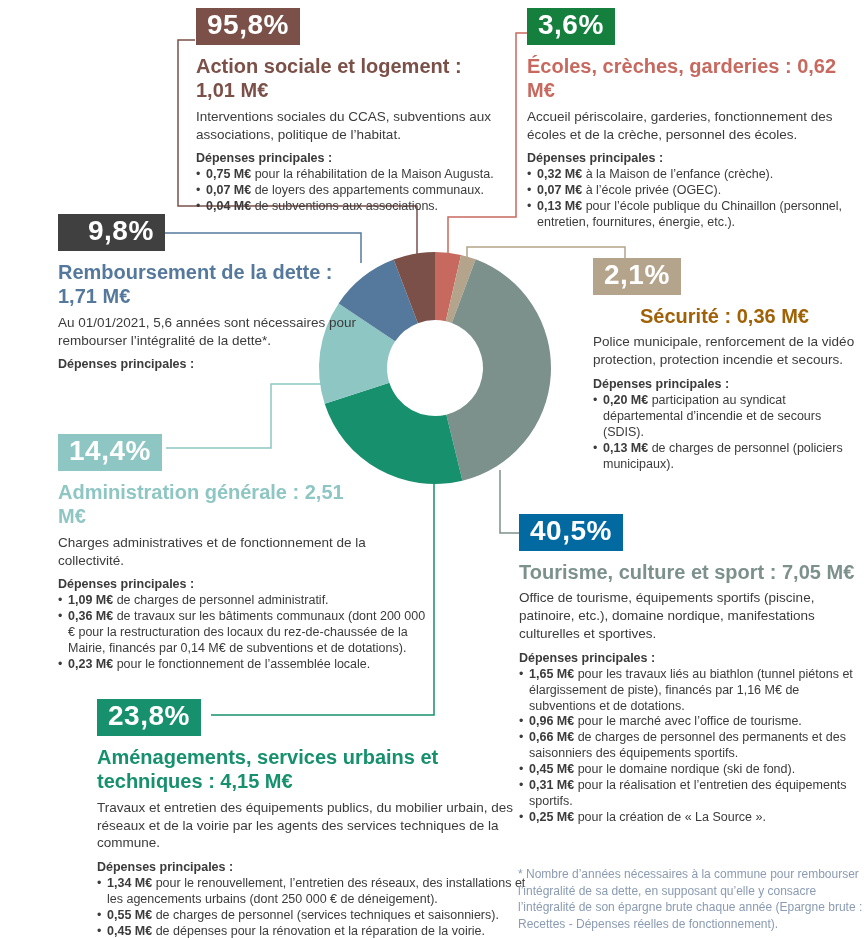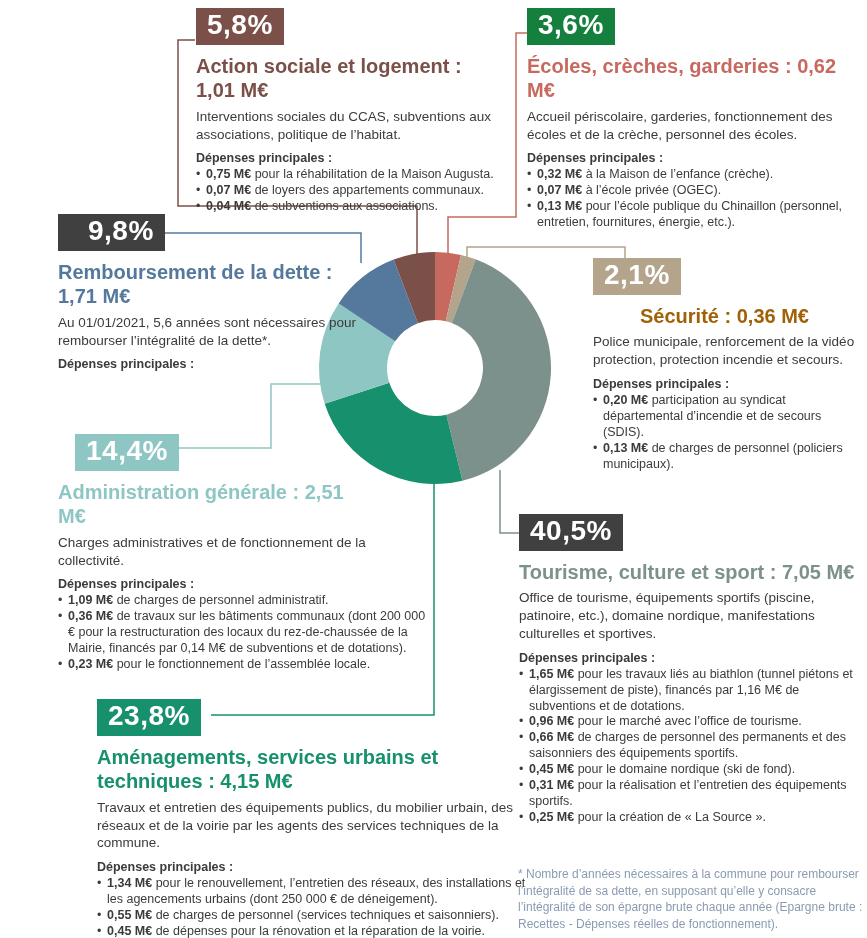--- a/index.html
+++ b/index.html
@@ -56,21 +56,21 @@
         <path d="M461.01540827012826,254.95488275675706 A116,116 0 0 1 475.66198114218605,259.3602131372097 L451.82564736918044,323.04560543608676 A48,48 0 0 0 445.7649965255703,321.2227101062443 Z" fill="#b4a48b"></path>
         <path d="M475.66198114218605,259.3602131372097 A116,116 0 0 1 462.43388365475204,480.70928101810216 L446.3519518571388,414.6383231799043 A48,48 0 0 0 451.82564736918044,323.04560543608676 Z" fill="#7d918c"></path>
         <path d="M462.43388365475204,480.70928101810216 A116,116 0 0 1 324.6774441097622,403.84597134749384 L389.3492872178326,382.83281572999744 A48,48 0 0 0 446.3519518571388,414.6383231799043 Z" fill="#16906d"></path>
         <path d="M324.6774441097622,403.84597134749384 A116,116 0 0 1 338.65087569328574,303.4024284873701 L395.131396838601,341.26997040856696 A48,48 0 0 0 389.3492872178326,382.83281572999744 Z" fill="#8ec6c3"></path>
         <path d="M338.65087569328574,303.4024284873701 A116,116 0 0 1 393.656222069263,259.617842675033 L417.892229821764,323.15221076208263 A48,48 0 0 0 395.131396838601,341.26997040856696 Z" fill="#55799c"></path>
         <path d="M393.656222069263,259.617842675033 A116,116 0 0 1 435,252 L435,320 A48,48 0 0 0 417.892229821764,323.15221076208263 Z" fill="#7b5048"></path>
       </g>
   </svg>
 
   <div class="block" id="b0">
-    <span class="badge" style="background: rgb(123, 80, 72);">5,8%</span>
+    <span class="badge" style="background: rgb(123, 80, 72);">95,8%</span>
     <div class="title" style="color: rgb(123, 80, 72);">Action sociale et logement : 1,01 M€</div>
     <div class="desc">Interventions sociales du CCAS, subventions aux associations, politique de l’habitat.</div>
     <div class="dep-title">Dépenses principales :</div>
     <ul class="dep-list">
         <li><b>0,75 M€</b> pour la réhabilitation de la Maison Augusta.</li>
         <li><b>0,07 M€</b> de loyers des appartements communaux.</li>
         <li><b>0,04 M€</b> de subventions aux associations.</li>
       </ul>
   </div>
 
@@ -98,33 +98,33 @@
     <div class="title" style="color: #a16207; margin-left: 47px;">Sécurité : 0,36 M€</div>
     <div class="desc">Police municipale, renforcement de la vidéo protection, protection incendie et secours.</div>
     <div class="dep-title">Dépenses principales :</div>
     <ul class="dep-list">
         <li><b>0,20 M€</b> participation au syndicat départemental d’incendie et de secours (SDIS).</li>
         <li><b>0,13 M€</b> de charges de personnel (policiers municipaux).</li>
       </ul>
   </div>
 
   <div class="block" id="b4">
-    <span class="badge" style="background: rgb(142, 198, 195); margin-left: 17px;">14,4%</span>
+    <span class="badge" style="background: rgb(142, 198, 195);">14,4%</span>
     <div class="title" style="color: rgb(142, 198, 195);">Administration générale : 2,51 M€</div>
     <div class="desc">Charges administratives et de fonctionnement de la collectivité.</div>
     <div class="dep-title">Dépenses principales :</div>
     <ul class="dep-list">
         <li><b>1,09 M€</b> de charges de personnel administratif.</li>
         <li><b>0,36 M€</b> de travaux sur les bâtiments communaux (dont 200 000 € pour la restructuration des locaux du rez-de-chaussée de la Mairie, financés par 0,14 M€ de subventions et de dotations).</li>
         <li><b>0,23 M€</b> pour le fonctionnement de l’assemblée locale.</li>
       </ul>
   </div>
 
   <div class="block" id="b5">
-    <span class="badge" style="background: #404040; text-align: center;">40,5%</span>
+    <span class="badge" style="background: #0369a1; text-align: center;">40,5%</span>
     <div class="title" style="color: rgb(125, 145, 140);">Tourisme, culture et sport : 7,05 M€</div>
     <div class="desc">Office de tourisme, équipements sportifs (piscine, patinoire, etc.), domaine nordique, manifestations culturelles et sportives.</div>
     <div class="dep-title">Dépenses principales :</div>
     <ul class="dep-list">
         <li><b>1,65 M€</b> pour les travaux liés au biathlon (tunnel piétons et élargissement de piste), financés par 1,16 M€ de subventions et de dotations.</li>
         <li><b>0,96 M€</b> pour le marché avec l’office de tourisme.</li>
         <li><b>0,66 M€</b> de charges de personnel des permanents et des saisonniers des équipements sportifs.</li>
         <li><b>0,45 M€</b> pour le domaine nordique (ski de fond).</li>
         <li><b>0,31 M€</b> pour la réalisation et l’entretien des équipements sportifs.</li>
         <li><b>0,25 M€</b> pour la création de « La Source ».</li>

